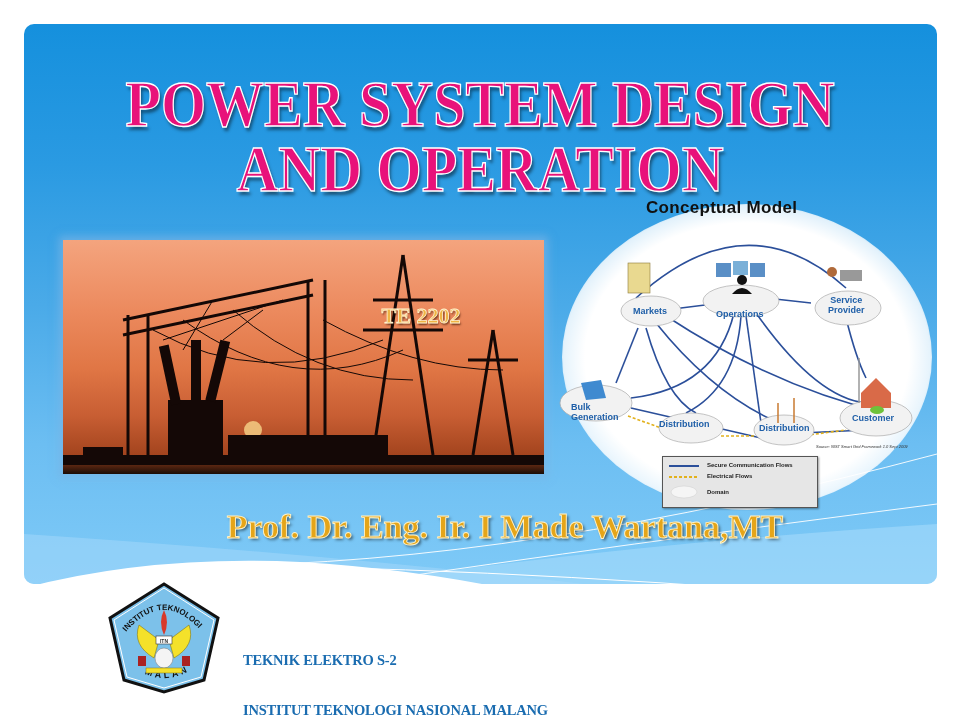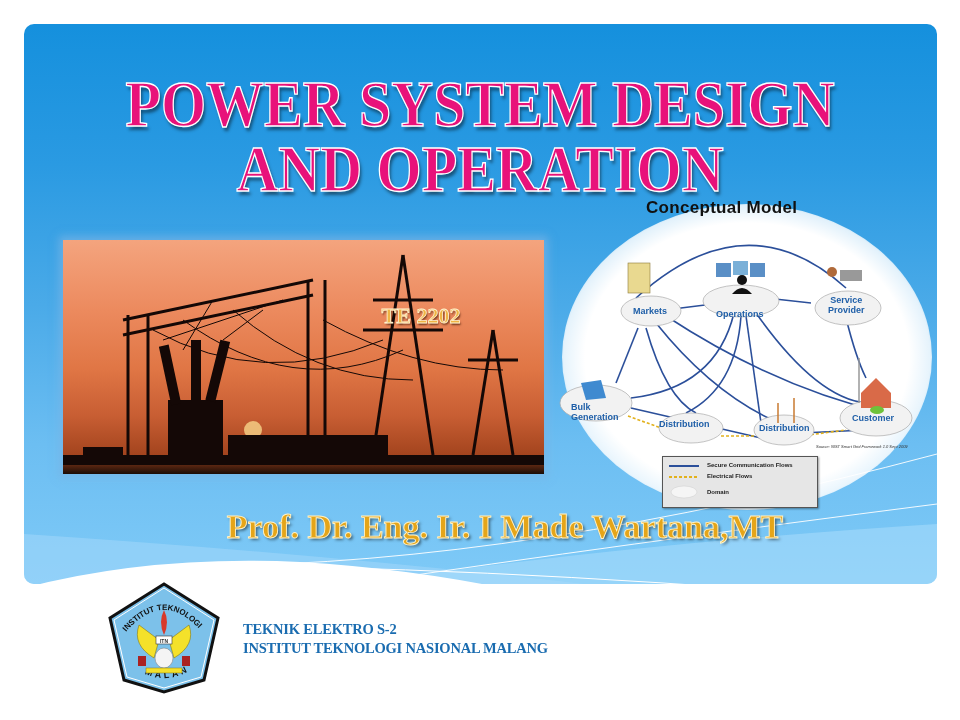--- a/index.html
+++ b/index.html
@@ -60,21 +60,21 @@
     position:absolute; left:0; top:508px; width:1010px; text-align:center;
     font-family:"Liberation Serif", serif; font-weight:bold; font-size:34px;
     color:#e5a519; -webkit-text-stroke:0.9px #fff3c8;
     text-shadow: 2px 2px 3px rgba(0,0,0,0.5);
   }
   .logo { position:absolute; left:104px; top:580px; width:120px; height:115px; }
   .dept {
     position:absolute; left:243px; top:620px; font-family:"Liberation Serif", serif; font-weight:bold;
     font-size:14.5px; line-height:18.5px; color:#1a6cb0; letter-spacing:-0.2px;
   }
-  .dept div { white-space:nowrap; }
+  .dept div { white-space:nowrap;margin-top:31px; }
 </style>
 </head>
 <body>
 
 <div class="panel">
   <svg class="wave-svg" width="913" height="560" viewBox="0 0 913 560">
     <path d="M0 560 L0 562 Z" fill="none"></path>
     <path d="M0 510 Q 300 530 560 560 L 0 560 Z" fill="#9fd6fa" opacity="0.6"></path>
     <path d="M330 560 Q 600 520 913 500 L 913 560 Z" fill="#a9dcfb" opacity="0.55"></path>
     <path d="M180 542 Q 500 540 913 430" stroke="#ffffff" stroke-width="1" fill="none" opacity="0.9"></path>

